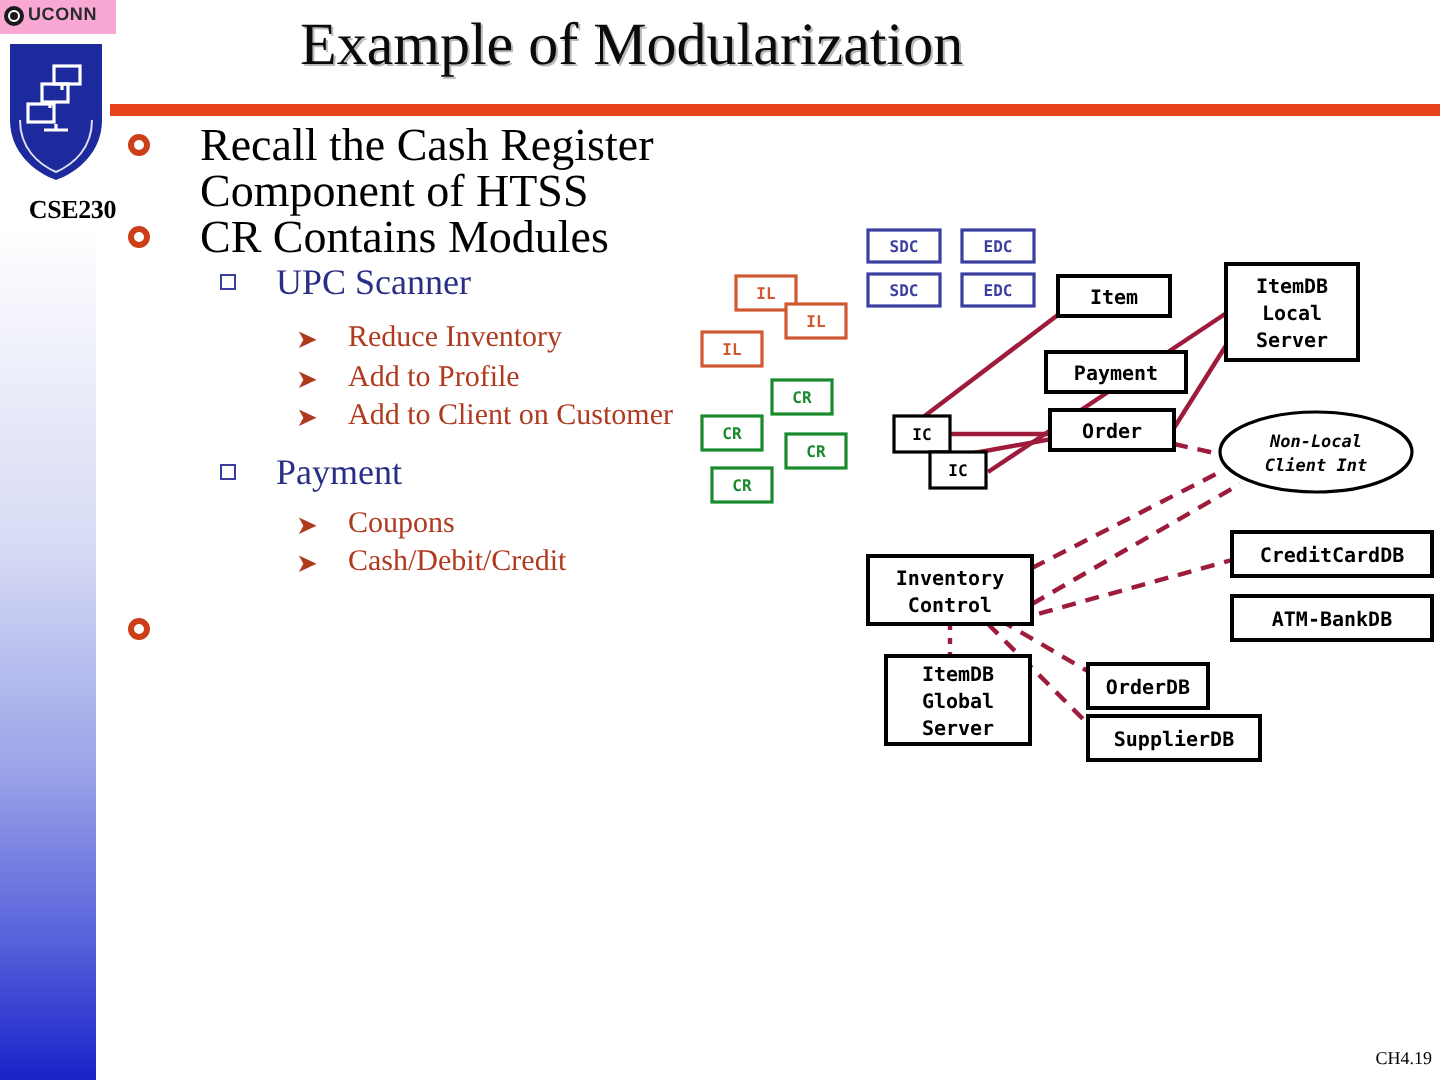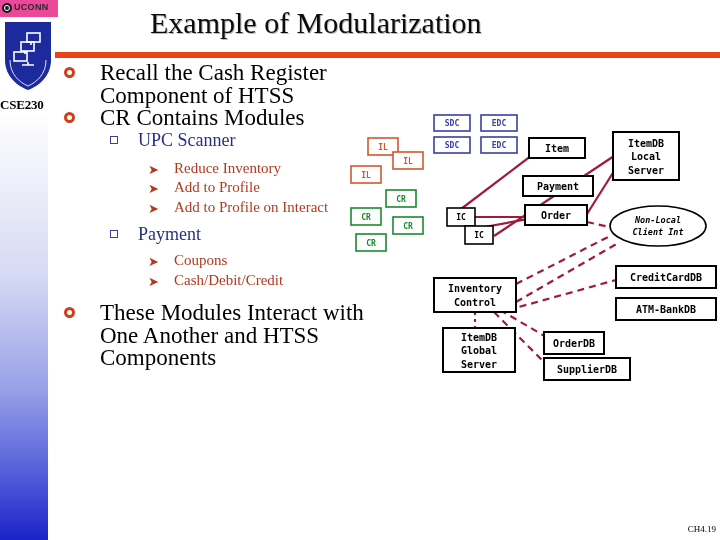--- a/index.html
+++ b/index.html
@@ -11,21 +11,21 @@
     position:relative;
   }
   #slide{position:absolute;left:0;top:0;width:720px;height:540px;overflow:hidden;}
 
   
   .rail{
     position:absolute;left:0;top:112px;width:48px;height:428px;
     background:linear-gradient(to bottom,#ffffff 0%,#f2f3fb 12%,#d6daf4 38%,#9aa3e8 64%,#5560da 84%,#1a22c8 100%);
   }
   .uconn-bar{
-    position:absolute;left:0;top:0;width:58px;height:17px;background:#ec4899;
+    position:absolute;left:0;top:0;width:58px;height:17px;background:#f9a8d4;
   }
   .uconn-bar .wordmark{
     position:absolute;left:14px;top:2px;font-family:"Liberation Sans",sans-serif;
     font-size:9px;font-weight:bold;color:#2a2a2a;letter-spacing:.3px;
   }
   .uconn-seal{
     position:absolute;left:2px;top:3px;width:10px;height:10px;border-radius:50%;
     background:#1a1a1a;
   }
   .uconn-seal::after{
@@ -33,21 +33,21 @@
     border:1px solid #ffffff;box-sizing:border-box;
   }
 
   
   .shield{position:absolute;left:3px;top:20px;width:50px;height:72px;}
   .shield svg{display:block;}
 
   .course-code{
     position:absolute;left:0px;top:97px;width:58px;
     font-family:"Liberation Serif",serif;font-weight:bold;font-size:13px;
-    color:#000000;letter-spacing:-.2px;
+    color:#000000;letter-spacing:-.2px;text-align:right;
   }
 
   
   .title{
     position:absolute;left:150px;top:6px;width:470px;
     font-family:"Liberation Serif",serif;font-size:30px;color:#0b0b0b;
     text-shadow:1px 1px 0 #b9b9b9;
     white-space:nowrap;
   }
   .rule{
@@ -149,21 +149,21 @@
       <span class="txt">Reduce Inventory</span>
     </div>
 
     <div class="lvl3">
       <span class="mark-arrow">➤</span>
       <span class="txt">Add to Profile</span>
     </div>
 
     <div class="lvl3">
       <span class="mark-arrow">➤</span>
-      <span class="txt">Add to Profile on Interact</span>
+      <span class="txt">Add to Client on Customer</span>
     </div>
 
     <div style="height:7px"></div>
 
     <div class="lvl2">
       <span class="mark-sq"></span>
       <span class="txt">Payment</span>
     </div>
 
     <div style="height:6px"></div>
@@ -178,21 +178,20 @@
       <span class="txt">Cash/Debit/Credit</span>
     </div>
 
     <div style="height:6px"></div>
 
 
     <div style="height:6px"></div>
 
     <div class="lvl1">
       <span class="mark-o"></span>
-      <span class="txt">These Modules Interact with One Another and HTSS Components</span>
     </div>
 
   </div>
 
   <div class="diagram">
     <svg id="dg" width="372" height="290" viewBox="0 0 372 290" font-family="DejaVu Sans Mono, monospace">
       <g id="dg-edges" stroke="#9e1b3c" stroke-width="2.2" fill="none">
 
         <path d="M113 99 L196 36"></path>
         <path d="M113 107 L215 107"></path>

